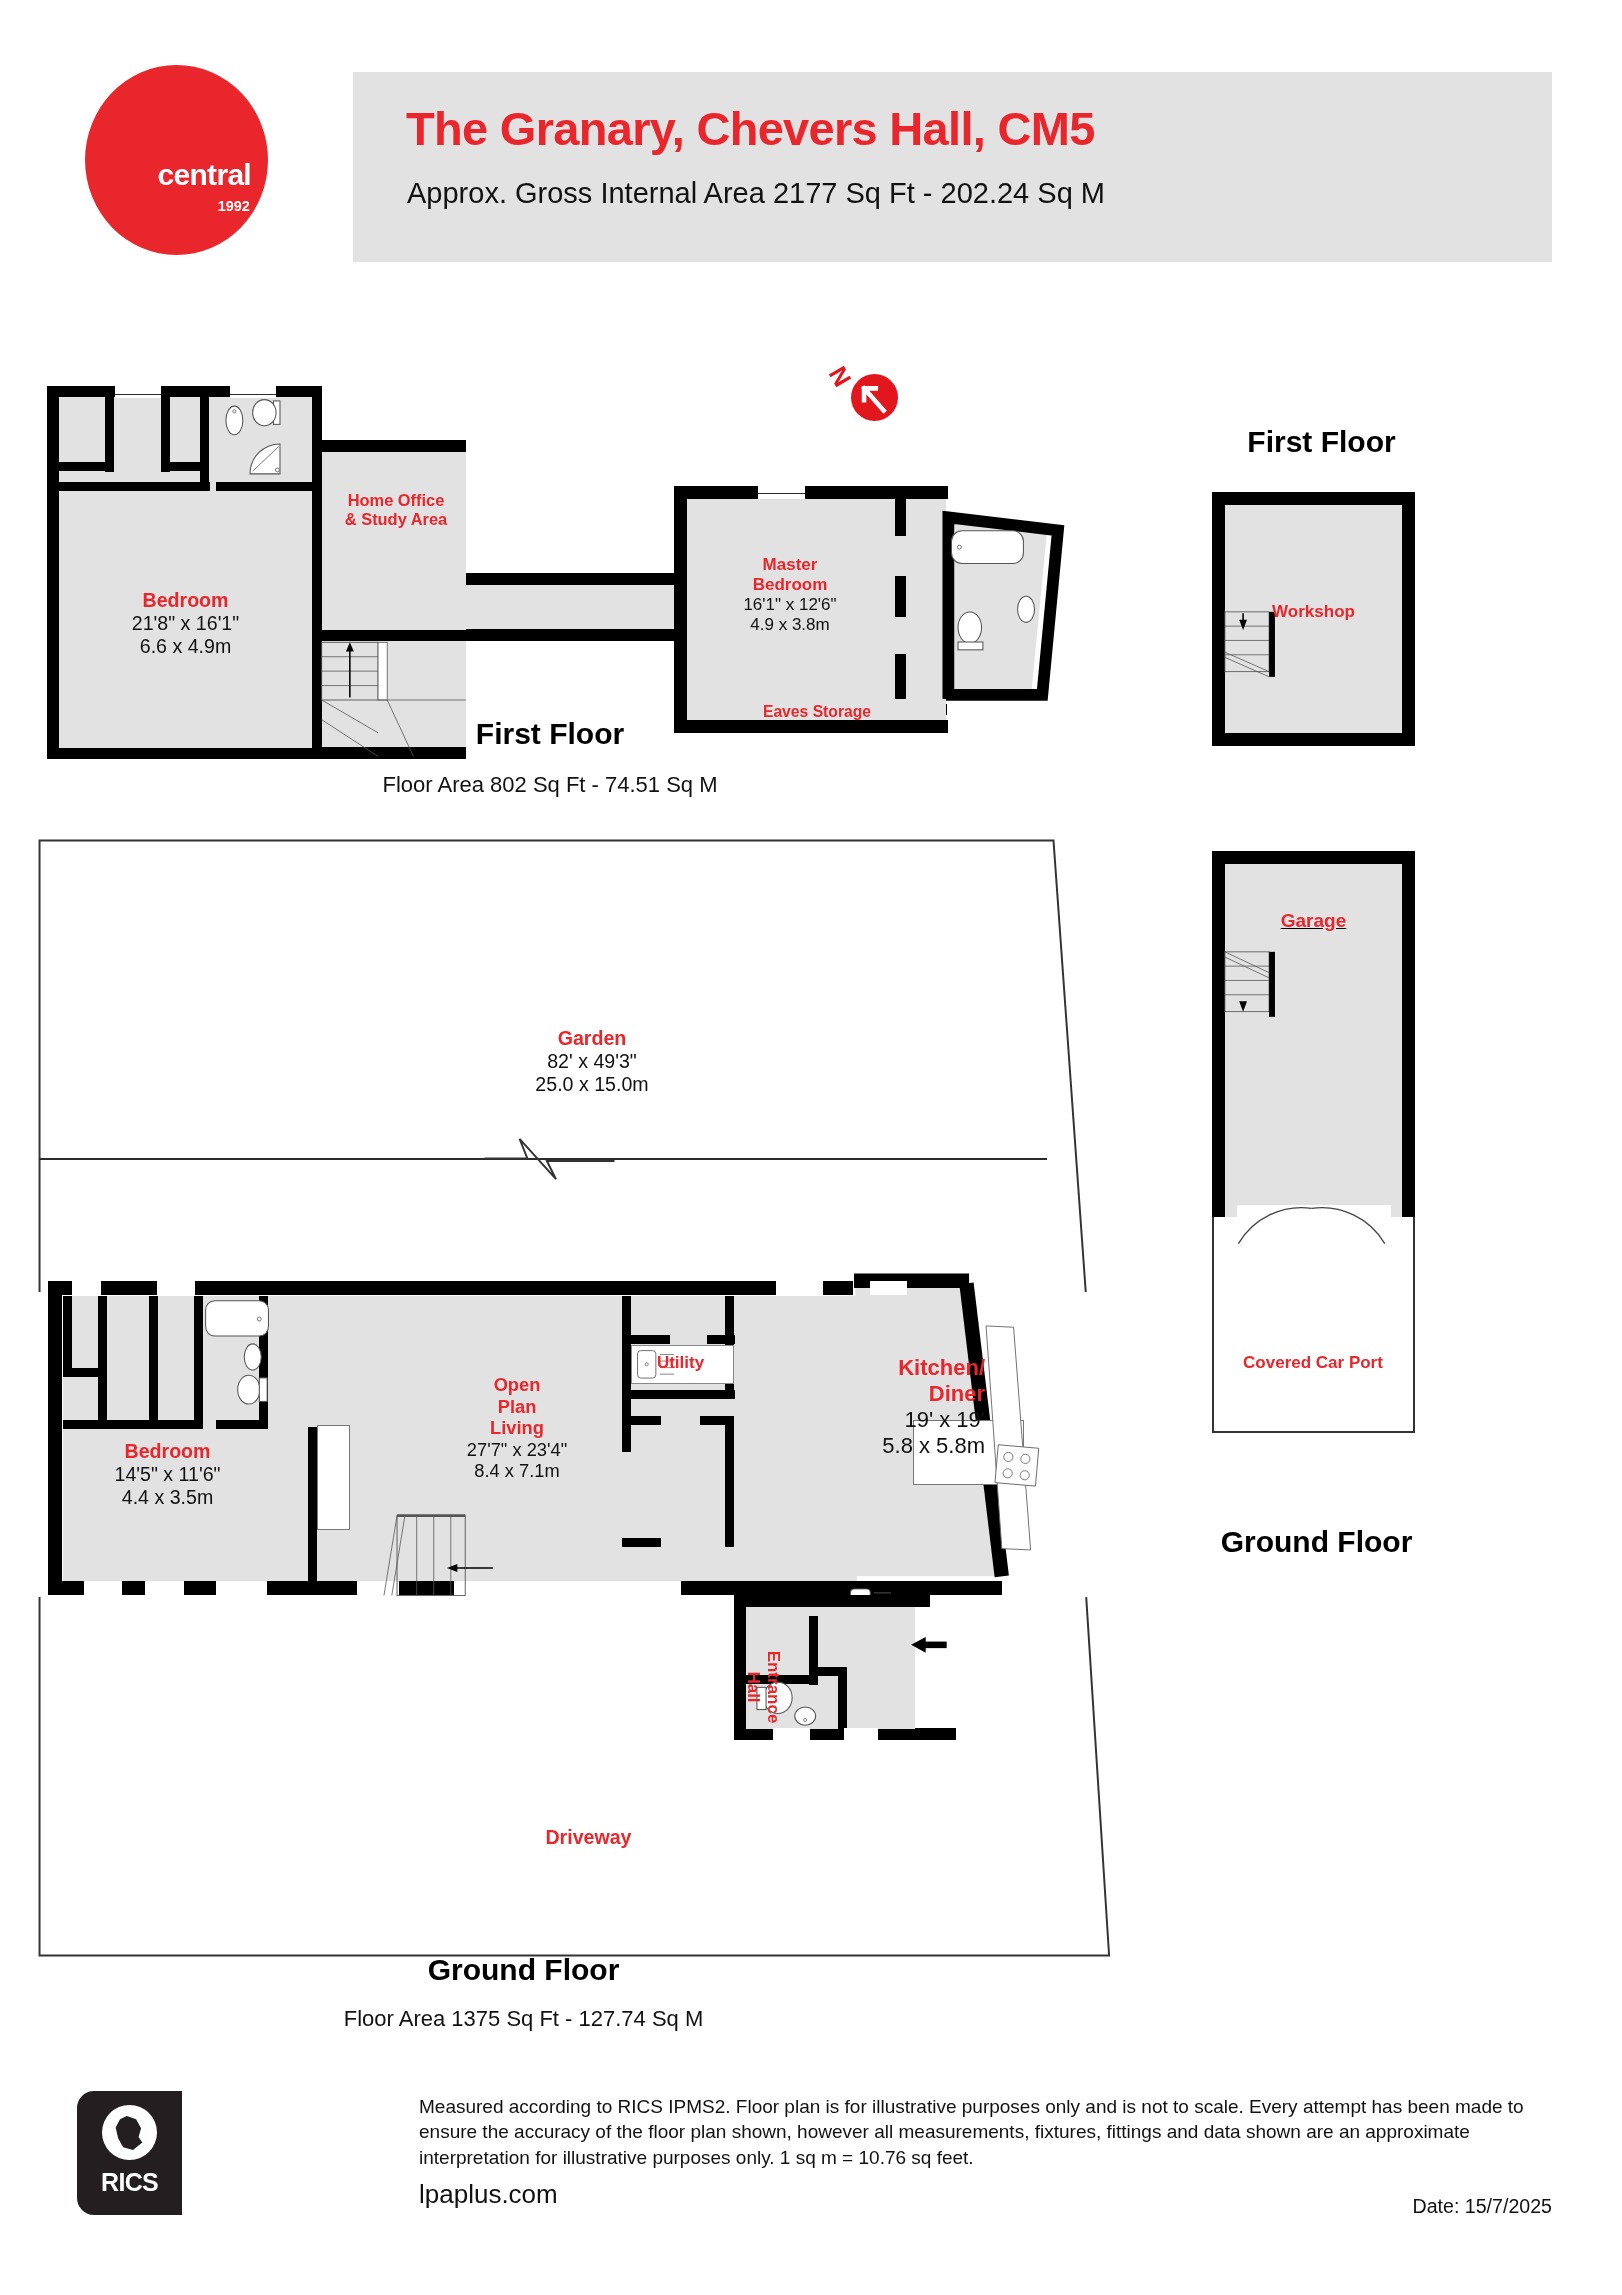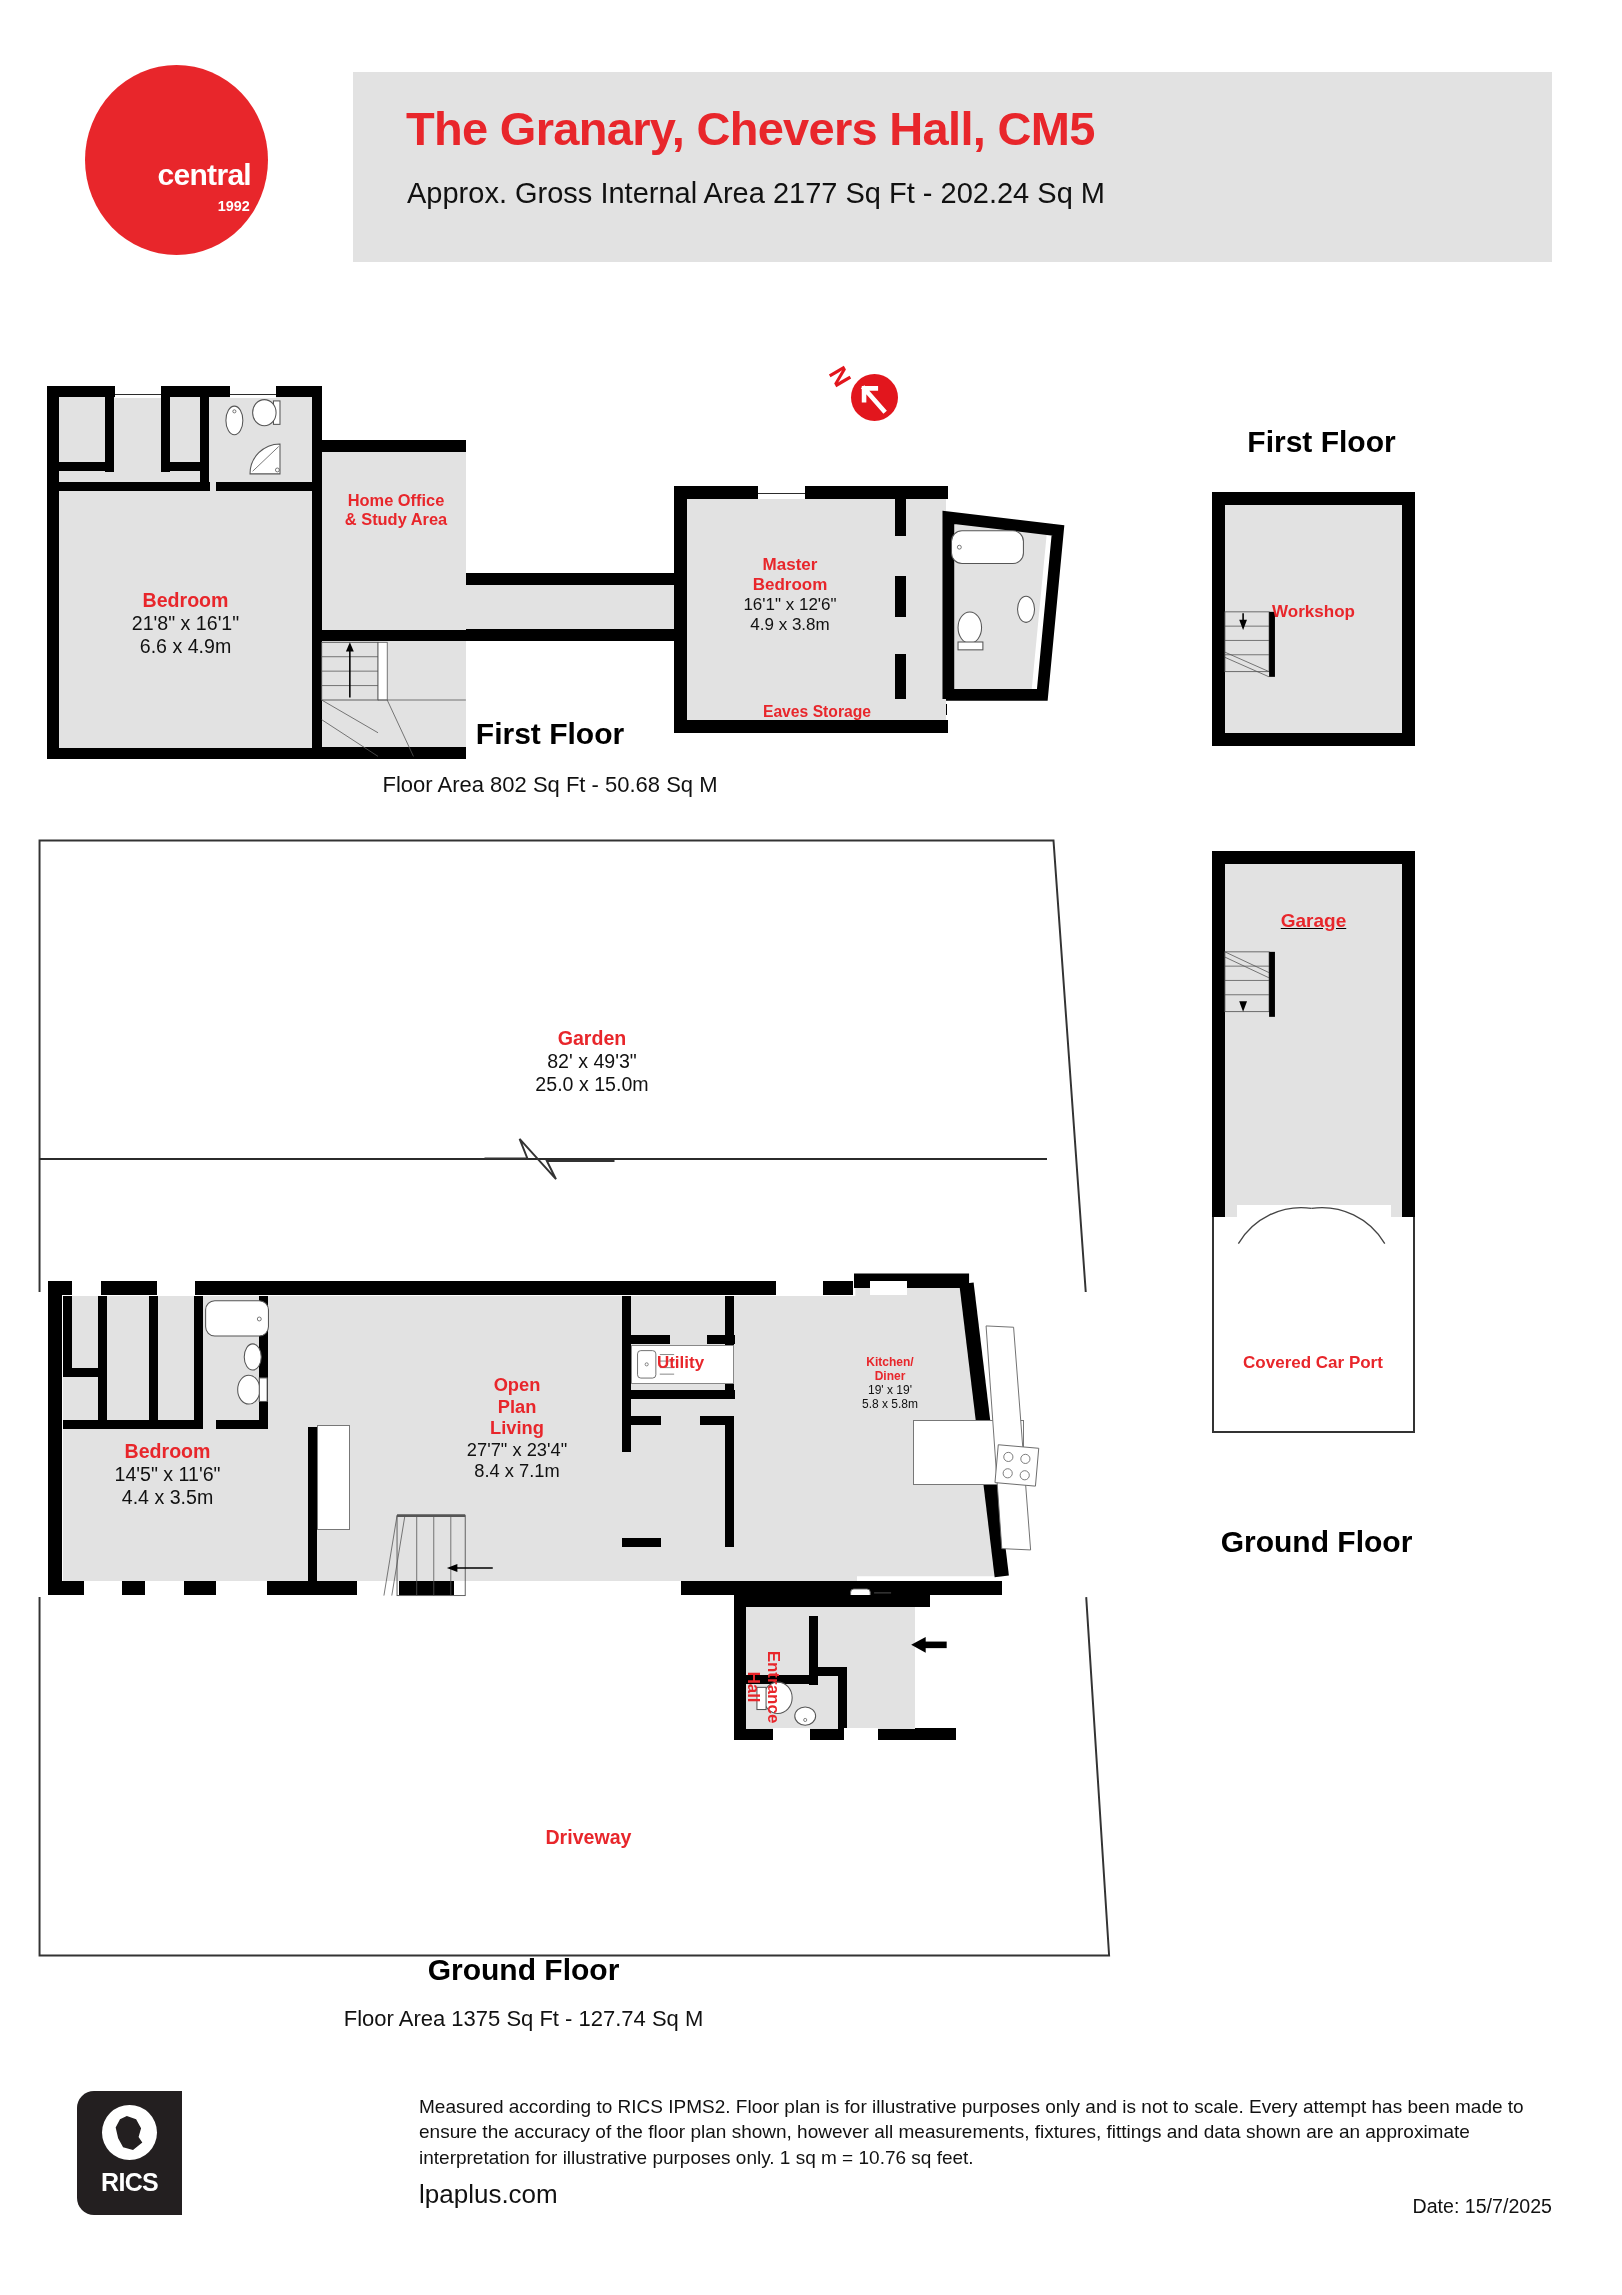--- a/index.html
+++ b/index.html
@@ -185,21 +185,21 @@
     <div class="nm"><span>Bedroom</span></div>
     <div class="dim"><span>16'1" x 12'6"</span></div>
     <div class="dim"><span>4.9 x 3.8m</span></div>
   </div>
 
   <div class="lbl" style="left:699px;top:703px;width:236px;font-size:15.7px;">
     <div class="nm"><span>Eaves Storage</span></div>
   </div>
 
   <div class="floor-title" style="left:432px;top:717px;width:236px;">First Floor</div>
-  <div class="floor-area" style="left:347px;top:772px;width:406px;">Floor Area 802 Sq Ft - 50.68 Sq M</div>
+  <div class="floor-area" style="left:347px;top:772px;width:406px;">Floor Area 802 Sq Ft - 74.51 Sq M</div>
 </div>
 
 <div class="plan">
 
   <svg style="position:absolute;left:33px;top:834px;" width="1099" height="458" viewBox="0 0 1680 700">
     <path d="M10 10 L1560 10 L1640 1130 L10 1130 Z" fill="#fff" stroke="#333" stroke-width="3"></path>
   </svg>
   <div class="thinline" style="left:39px;top:1158px;width:1008px;height:2px;"></div>
   <svg style="position:absolute;left:484px;top:1135px;" width="131" height="52" viewBox="0 0 200 80">
     <path d="M0 36 L66 36 L54 6 L110 68 L96 40 L200 40" fill="none" stroke="#333" stroke-width="3"></path>
@@ -347,21 +347,21 @@
     <div class="nm"><span>Plan</span></div>
     <div class="nm"><span>Living</span></div>
     <div class="dim"><span>27'7" x 23'4"</span></div>
     <div class="dim"><span>8.4 x 7.1m</span></div>
   </div>
 
   <div class="lbl" style="left:625px;top:1353px;width:111px;font-size:17px;">
     <div class="nm"><span>Utility</span></div>
   </div>
 
-  <div class="lbl" style="left:795px;top:1355px;width:190px;font-size:12px;">
+  <div class="lbl" style="left:795px;top:1355px;width:190px;font-size:22px;text-align:right;">
     <div class="nm"><span>Kitchen/</span></div>
     <div class="nm"><span>Diner</span></div>
     <div class="dim"><span>19' x 19'</span></div>
     <div class="dim"><span>5.8 x 5.8m</span></div>
   </div>
 
   <div class="lbl" style="left:783px;top:1615px;width:144px;font-size:17px;
        transform:rotate(90deg);transform-origin:left top;">
     <div class="nm"><span>Entrance</span></div>
     <div class="nm"><span>Hall</span></div>

